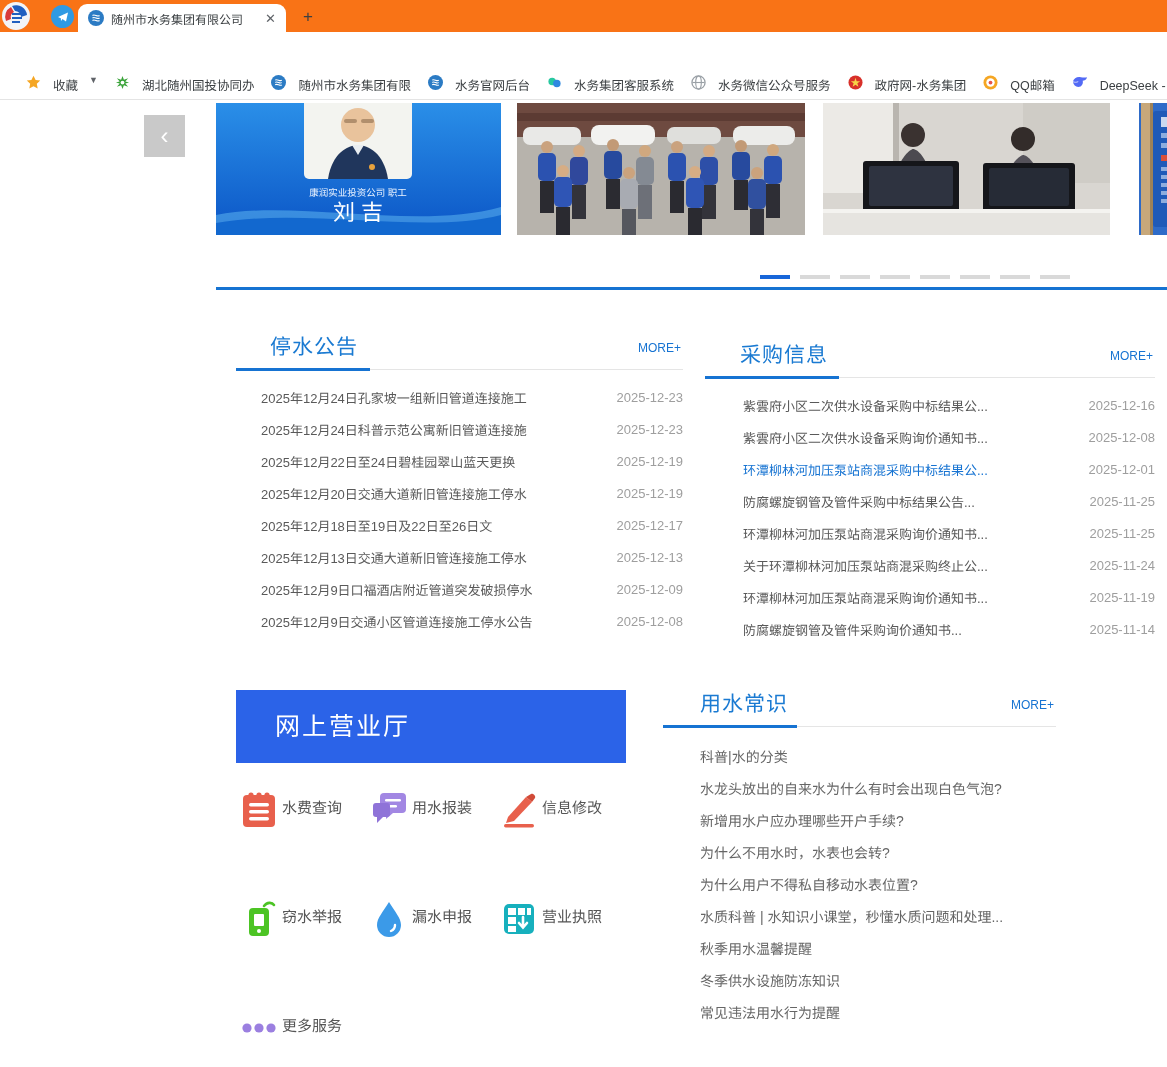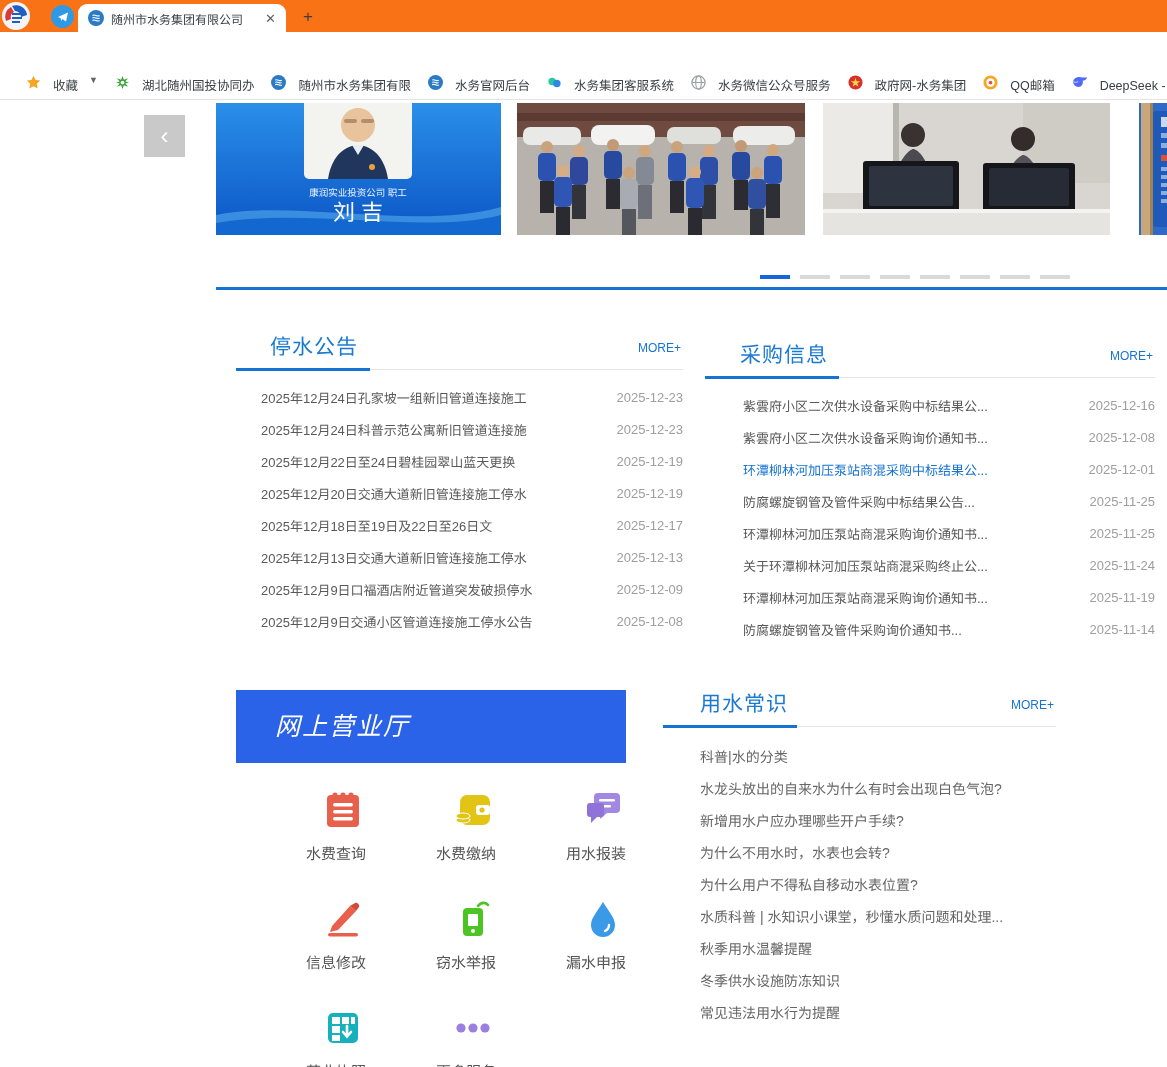--- a/index.html
+++ b/index.html
@@ -43,23 +43,23 @@
   .sec-title { position:absolute; bottom:9px; font-size:21px; color:#1a7ad2; letter-spacing:1px; }
   .sec-underline { position:absolute; bottom:-2px; left:0; width:134px; height:3px; background:#1673d2; }
   .sec-more { position:absolute; right:2px; bottom:14px; font-size:12px; color:#1673d2; text-decoration:none; }
 
   .news-list { margin-top:11px; }
   .news-row { display:flex; align-items:center; height:32px; }
   .news-row .t { font-size:13px; color:#595959; white-space:nowrap; overflow:hidden; text-overflow:ellipsis; cursor:pointer;margin-left:25px; }
   .news-row .d { margin-left:auto; padding-left:12px; font-size:13px; color:#9e9e9e; }
   .news-row.hl .t { color:#1673d2; }
 
-  .hall-banner { position:absolute; left:236px; top:690px; width:390px; height:73px; background:#2b63e8; color:#fff; font-size:25px; letter-spacing:2px; line-height:73px; padding-left:39px;font-style:italic; }
+  .hall-banner { position:absolute; left:236px; top:690px; width:390px; height:73px; background:#2b63e8; color:#fff; font-size:25px; letter-spacing:2px; line-height:73px; padding-left:39px; }
   .svc-grid { position:absolute; left:236px; top:773px; width:390px; display:grid; grid-template-columns:repeat(3,130px); }
-  .svc { height:109px; display:flex; flex-direction:column; align-items:flex-end; padding-top:14px; cursor:pointer; }
+  .svc { height:109px; display:flex; flex-direction:row; align-items:flex-start; padding-top:14px; cursor:pointer; }
   .svc .lab { margin-top:9px; font-size:15px; color:#555; }
 
   .knw-list { margin-top:13px; padding-left:37px; }
   .knw-row { height:32px; display:flex; align-items:center; }
   .knw-row .t { font-size:14px; color:#666; white-space:nowrap; overflow:hidden; text-overflow:ellipsis; cursor:pointer; }
 </style>
 </head>
 <body>
 
 <div id="screen">
@@ -446,30 +446,20 @@
           <circle cx="23" cy="8" r="2.6" fill="#e8604c"></circle>
           <circle cx="31" cy="8" r="2.6" fill="#e8604c"></circle>
         <rect x="13" y="16" width="20" height="3.4" rx="1.7" fill="#fff"></rect>
         <rect x="13" y="23" width="20" height="3.4" rx="1.7" fill="#fff"></rect>
         <rect x="13" y="30" width="20" height="3.4" rx="1.7" fill="#fff"></rect>
       </svg>
       <span class="lab">水费查询</span>
     </div>
     <div class="svc">
       <svg width="46" height="46" viewBox="0 0 46 46">
-        <rect x="10" y="8" width="30" height="30" rx="7" fill="#e2c414"></rect>
-        <rect x="26" y="18" width="14" height="10" rx="3" fill="#fff"></rect>
-        <circle cx="32" cy="23" r="2.6" fill="#e2c414"></circle>
-        <ellipse cx="13" cy="33" rx="7" ry="3" fill="#e2c414" stroke="#fff" stroke-width="1"></ellipse>
-        <ellipse cx="13" cy="29" rx="7" ry="3" fill="#e2c414" stroke="#fff" stroke-width="1"></ellipse>
-      </svg>
-      <span class="lab">水费缴纳</span>
-    </div>
-    <div class="svc">
-      <svg width="46" height="46" viewBox="0 0 46 46">
         <rect x="14" y="6" width="26" height="20" rx="4" fill="#a287e3"></rect>
         <path d="M20 26 L20 32 L27 26 Z" fill="#a287e3"></path>
         <rect x="19" y="12" width="16" height="2.6" rx="1.3" fill="#fff"></rect>
         <rect x="19" y="18" width="12" height="2.6" rx="1.3" fill="#fff"></rect>
         <rect x="7" y="16" width="17" height="14" rx="3" fill="#8f73d8"></rect>
         <path d="M11 30 L11 36 L17 30 Z" fill="#8f73d8"></path>
       </svg>
       <span class="lab">用水报装</span>
     </div>
     <div class="svc">

